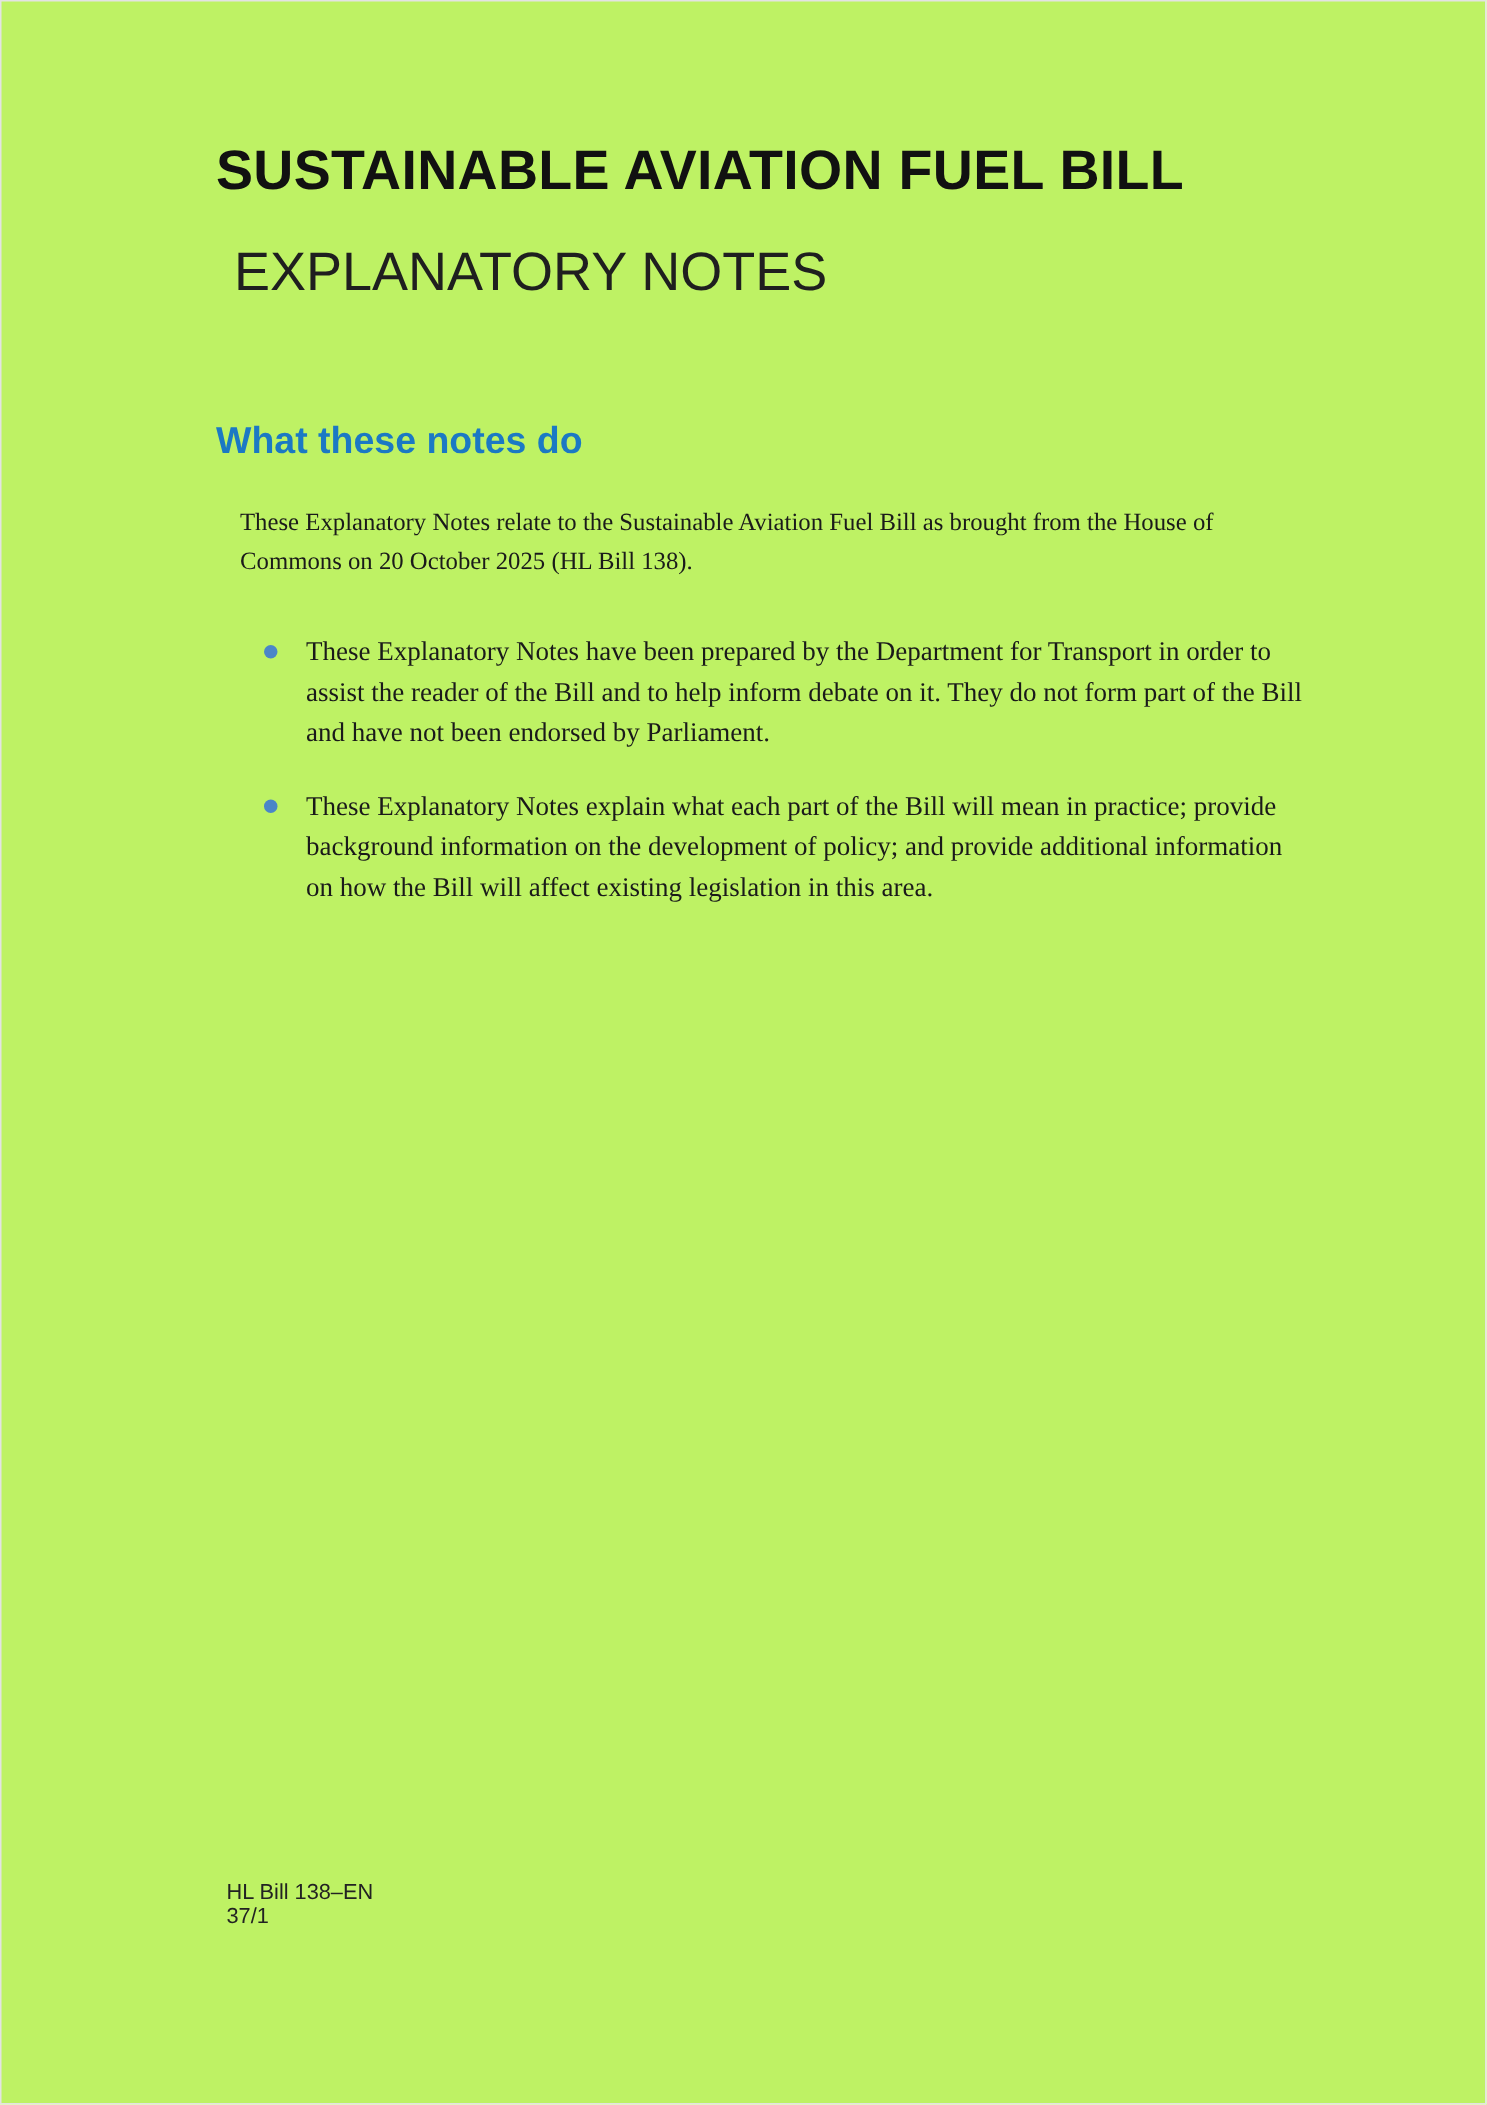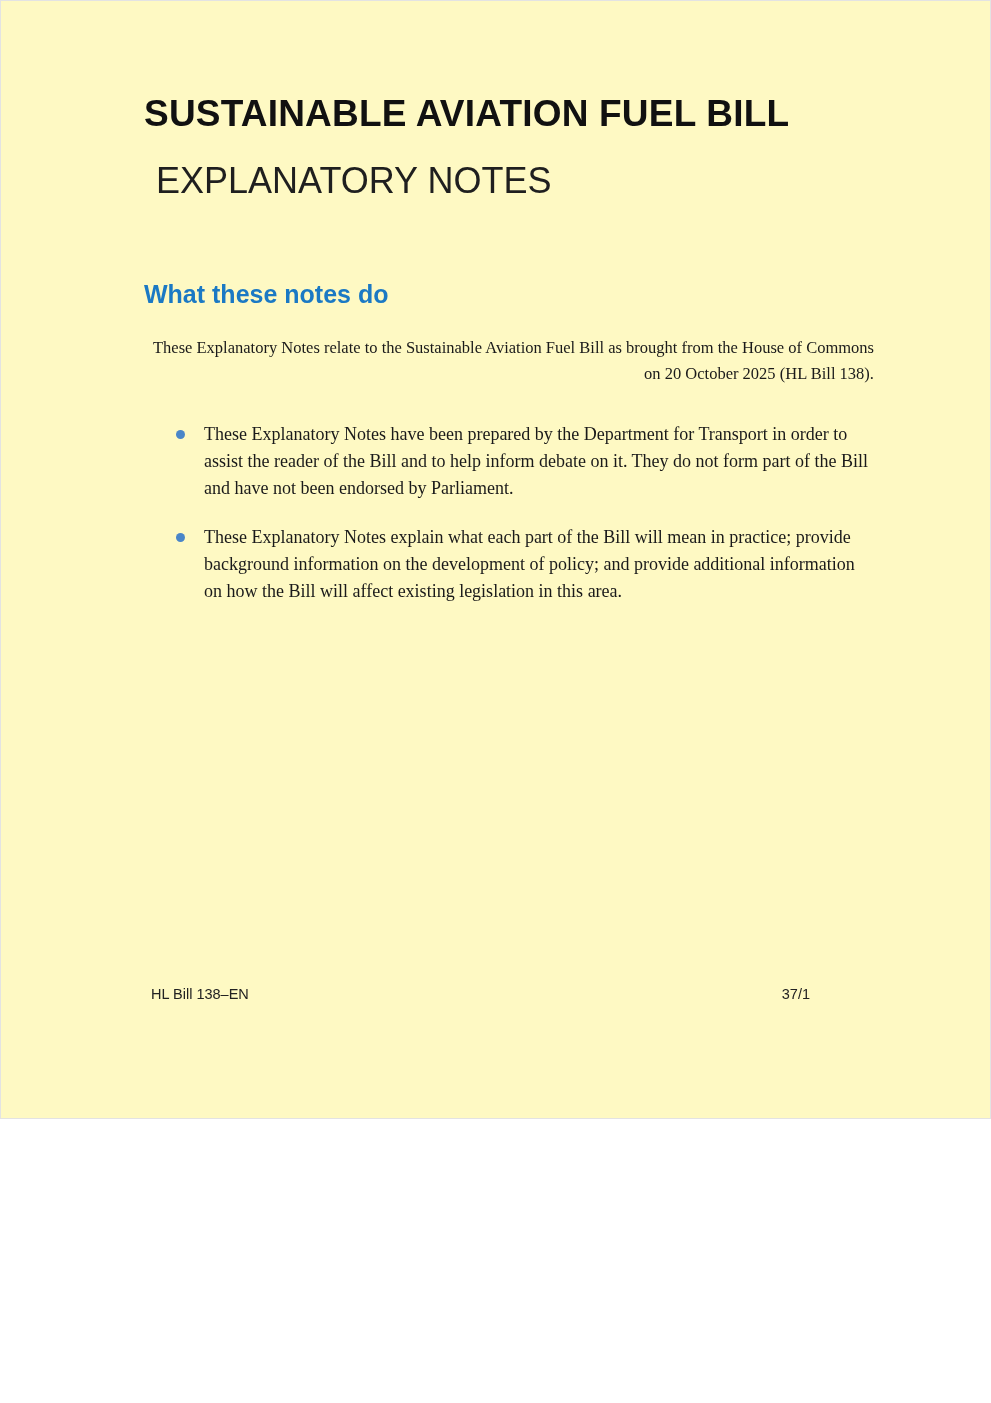--- a/index.html
+++ b/index.html
@@ -3,22 +3,22 @@
 <meta charset="utf-8">
 <style>
   html, body {
     margin: 0;
     padding: 0;
     background: #ffffff;
   }
   .page {
     position: relative;
     width: 991px;
-    height: 1119px;
-    background: #fef9c3;
+    height: 1403px;
+    background: #bef264;
     box-sizing: border-box;
     border: 1px solid #e3e3e3;
     font-family: "Liberation Serif", serif;
     color: #1a1a1a;
     overflow: hidden;
     text-decoration: underline;
   }
   .content {
     position: absolute;
     left: 143px;
@@ -44,25 +44,24 @@
   }
   h3.section-heading {
     margin: 78px 0 0 0;
     font-family: "Liberation Sans", sans-serif;
     font-weight: 700;
     font-size: 25px;
     color: #1b79c4;
     line-height: 1.2;
   }
   p.intro {
-    margin: 26px 0 0 0;
+    margin: 26px 0 0 16px;
     font-size: 16.5px;
     line-height: 26px;
     max-width: 730px;
-    text-align: right;
   }
   ul.bullet-list {
     list-style: none;
     margin: 34px 0 0 0;
     padding: 0;
   }
   ul.bullet-list li {
     position: relative;
     padding-left: 60px;
     margin-bottom: 22px;
@@ -82,20 +81,21 @@
   .footer {
     position: absolute;
     left: 150px;
     right: 180px;
     bottom: 116px;
     display: flex;
     justify-content: space-between;
     font-family: "Liberation Sans", sans-serif;
     font-size: 14.5px;
     color: #222222;
+    flex-direction: column;
   }
 </style>
 </head>
 <body>
 
 <div class="page">
   <div class="content">
 
     <h1 class="doc-title">SUSTAINABLE AVIATION FUEL BILL</h1>
 

